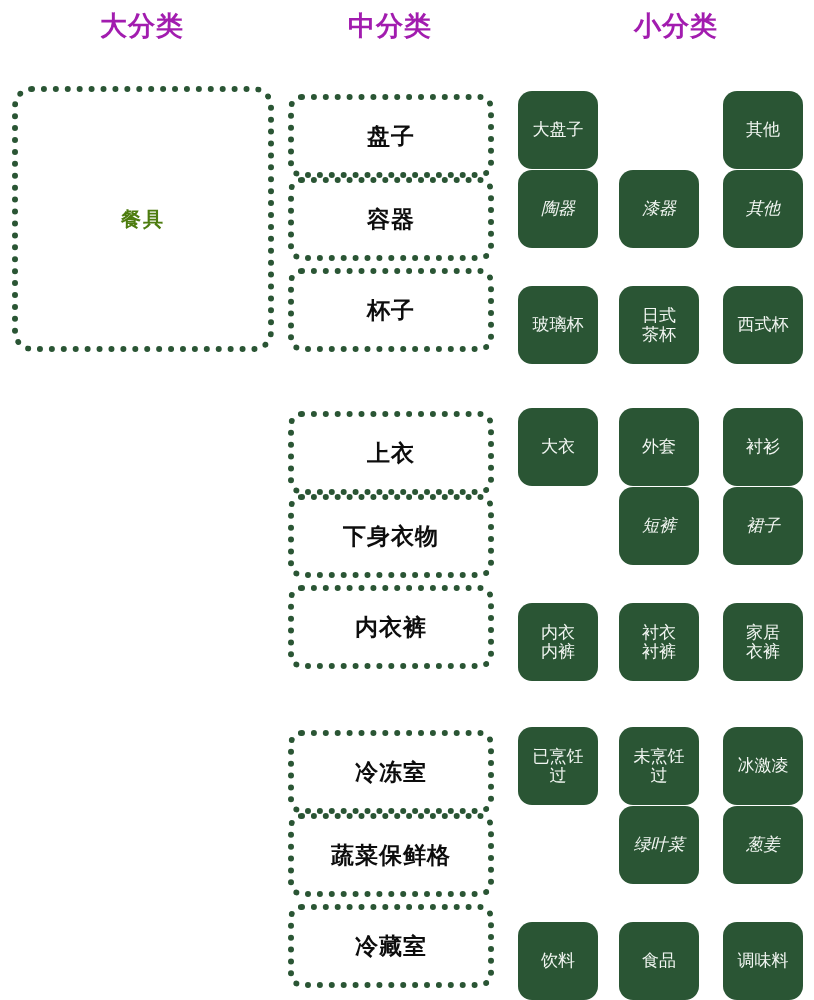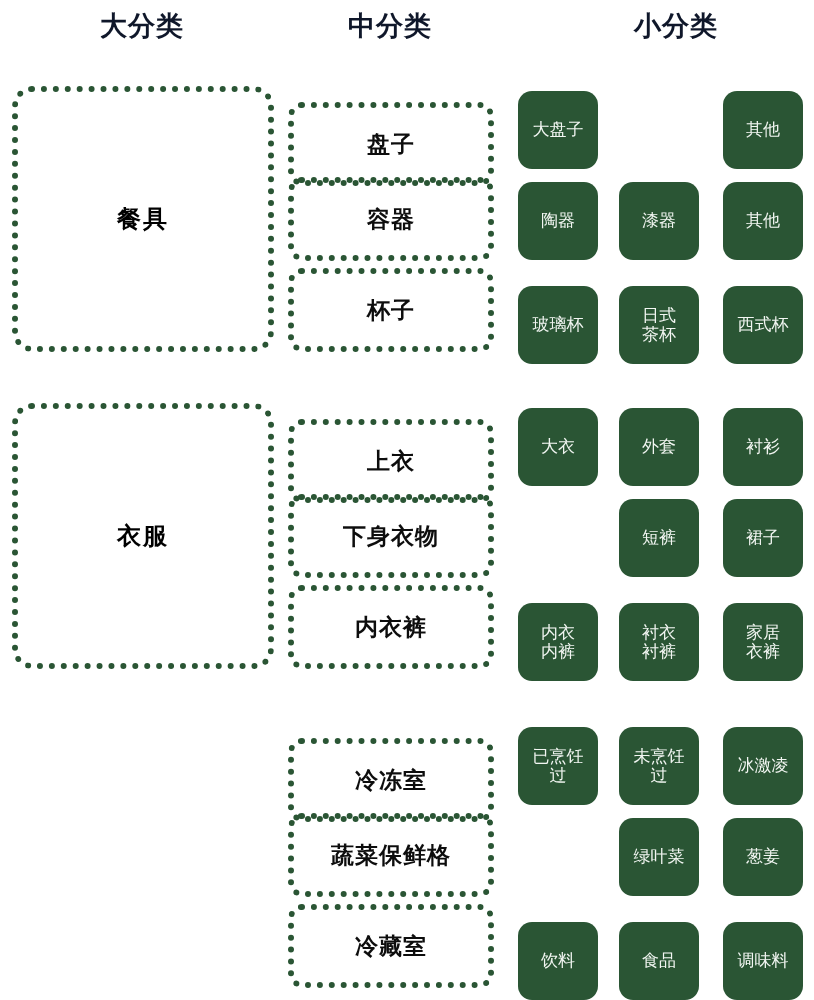--- a/index.html
+++ b/index.html
@@ -24,21 +24,21 @@
     left: 0;
     width: 814px;
     height: 60px;
   }
   .col-header {
     position: absolute;
     top: 8px;
     font-size: 27px;
     font-weight: bold;
     letter-spacing: 1px;
-    color: #0f172a;
+    color: #a21caf;
     text-align: center;
     white-space: nowrap;
     font-family: "DejaVu Sans", "Liberation Sans", sans-serif;
   }
   .col-header.h1 { left: 52px;  width: 180px; }
   .col-header.h2 { left: 300px; width: 180px; }
   .col-header.h3 { left: 586px; width: 180px; }
 
   
   .section {
@@ -63,34 +63,34 @@
     justify-content: center;
   }
   .major-box {
     left: 12px;
     top: 0px;
     width: 262px;
     height: 266px;
     border-radius: 20px;
   }
   .major-label {
-    font-size: 24px;
+    font-size: 20px;
     font-weight: bold;
-    color: #000000;
+    color: #4d7c0f;
     letter-spacing: 2px;
     white-space: nowrap;
   }
 
   .mid-box {
     left: 288px;
     width: 206px;
     height: 84px;
     border-radius: 14px;
   }
-  .mid-box.m0 { top: 16px;   }
+  .mid-box.m0 { top: 8px;   }
   .mid-box.m1 { top: 91px;  }
   .mid-box.m2 { top: 182px; }
   .mid-label {
     font-size: 23px;
     font-weight: bold;
     color: #0d0d0d;
     letter-spacing: 1px;
     white-space: nowrap;
   }
 
@@ -110,21 +110,21 @@
     font-size: 17px;
     line-height: 1.12;
     font-weight: normal;
     padding: 2px;
     letter-spacing: 0px;
   }
   .chip.c0 { left: 518px; }
   .chip.c1 { left: 619px; }
   .chip.c2 { left: 723px; }
   .chip.r0 { top: 5px;   }
-  .chip.r1 { top: 96px;  }
+  .chip.r1 { top: 84px; font-style: italic;  }
   .chip.r2 { top: 200px; }
   .chip-text { display: block; white-space: pre-line; }
 </style>
 </head>
 <body>
 
 <div class="headers">
   <div class="col-header h1">大分类</div>
   <div class="col-header h2">中分类</div>
   <div class="col-header h3">小分类</div>
@@ -168,23 +168,20 @@
   <div class="chip r2 c1">
       <span class="chip-text">日式
 茶杯</span>
     </div>
   <div class="chip r2 c2">
       <span class="chip-text">西式杯</span>
     </div>
 </div>
 
 <div class="section s1">
-  <div class="dotbox major-box">
-    <span class="major-label">衣服</span>
-  </div>
 
   <div class="dotbox mid-box m0">
     <span class="mid-label">上衣</span>
   </div>
   <div class="dotbox mid-box m1">
     <span class="mid-label">下身衣物</span>
   </div>
   <div class="dotbox mid-box m2">
     <span class="mid-label">内衣裤</span>
   </div>

